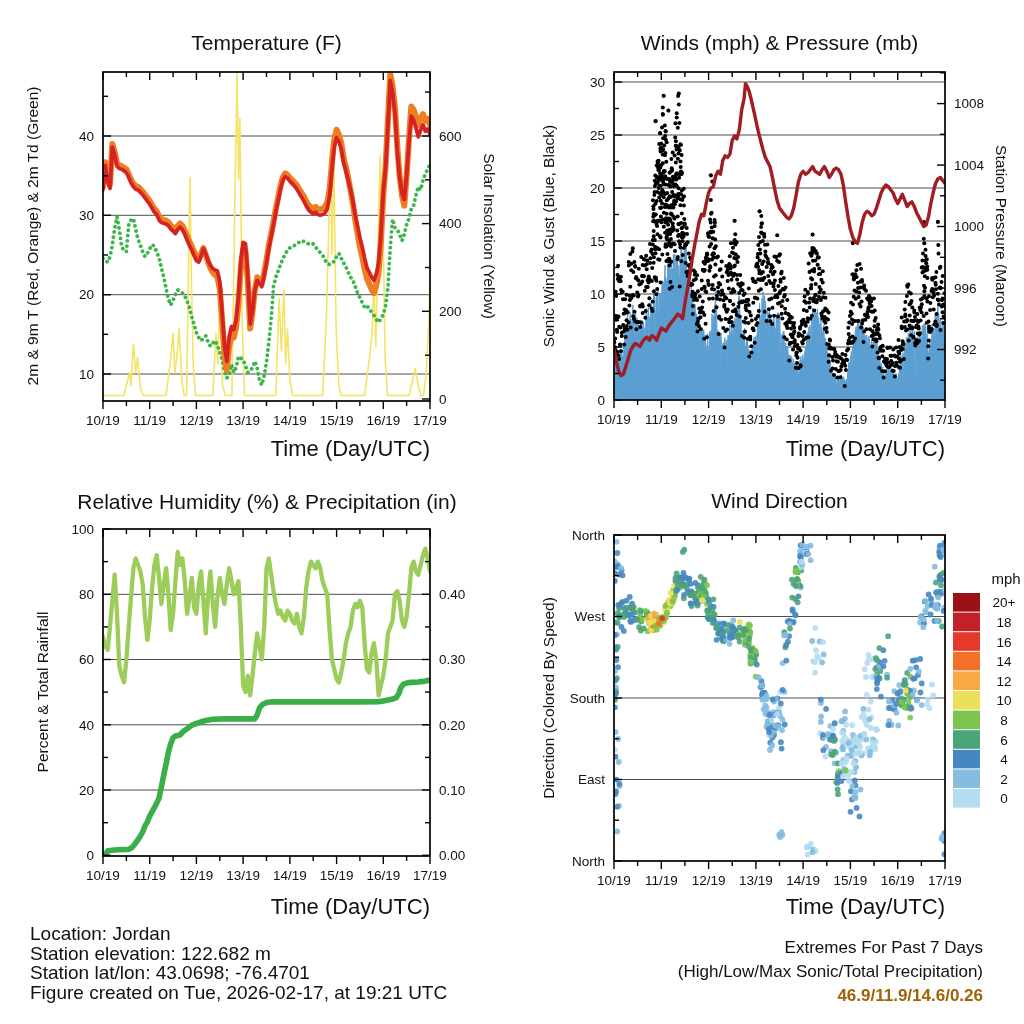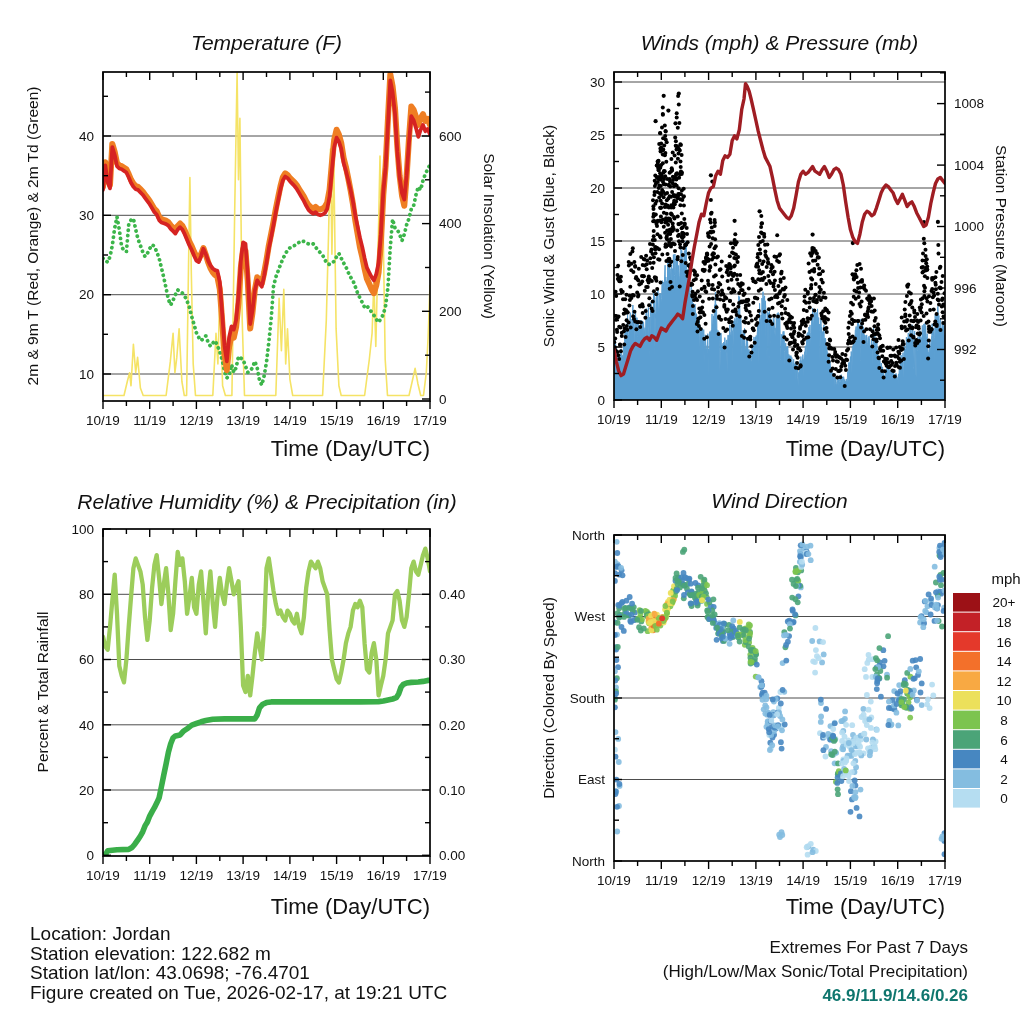--- a/index.html
+++ b/index.html
@@ -1,26 +1,26 @@
 <!DOCTYPE html>
 <html><head>
 <meta charset="utf-8">
 <style>
   html,body{margin:0;padding:0;background:#fff;}
   .page{position:relative;width:1024px;height:1024px;background:#fff;overflow:hidden;
         font-family:"Liberation Sans",sans-serif;color:#111;}
   svg{position:absolute;left:0;top:0;}
   svg text{font-family:"Liberation Sans",sans-serif;fill:#111;}
-  .ttl{position:absolute;text-align:center;font-size:21px;white-space:nowrap;font-style:italic;}
+  .ttl{position:absolute;text-align:center;font-size:21px;white-space:nowrap;}
   .xlab{position:absolute;text-align:right;font-size:22px;}
   .vlab{position:absolute;white-space:nowrap;font-size:15.5px;}
   .vlab.ccw{transform:translate(-50%,-50%) rotate(-90deg);}
   .vlab.cw{transform:translate(-50%,-50%) rotate(90deg);}
   .footer{position:absolute;left:30px;top:924px;font-size:19px;line-height:19.5px;}
-  .extremes{position:absolute;right:56px;top:936px;text-align:right;font-size:17px;line-height:24px;}
+  .extremes{position:absolute;right:41px;top:936px;text-align:right;font-size:17px;line-height:24px;}
   .extremes .vals{font-weight:bold;}
 </style>
 </head>
 <body>
 
 <div class="page">
   <svg id="meteogram-svg" width="1024" height="1024" viewBox="0 0 1024 1024">
       <clipPath id="cl-t">
         <rect x="103" y="72" width="327" height="329"></rect>
       </clipPath>
@@ -2530,15 +2530,15 @@
   <div class="footer">
     <div>Location: Jordan</div>
     <div>Station elevation: 122.682 m</div>
     <div>Station lat/lon: 43.0698; -76.4701</div>
     <div>Figure created on Tue, 2026-02-17, at 19:21 UTC</div>
   </div>
 
   <div class="extremes">
     <div>Extremes For Past 7 Days</div>
     <div>(High/Low/Max Sonic/Total Precipitation)</div>
-    <div class="vals" id="extremes-values" style="color: #0f766e;">46.9/11.9/14.6/0.26</div>
+    <div class="vals" id="extremes-values" style="color: #a16207;">46.9/11.9/14.6/0.26</div>
   </div>
 </div>
 
 </body></html>

